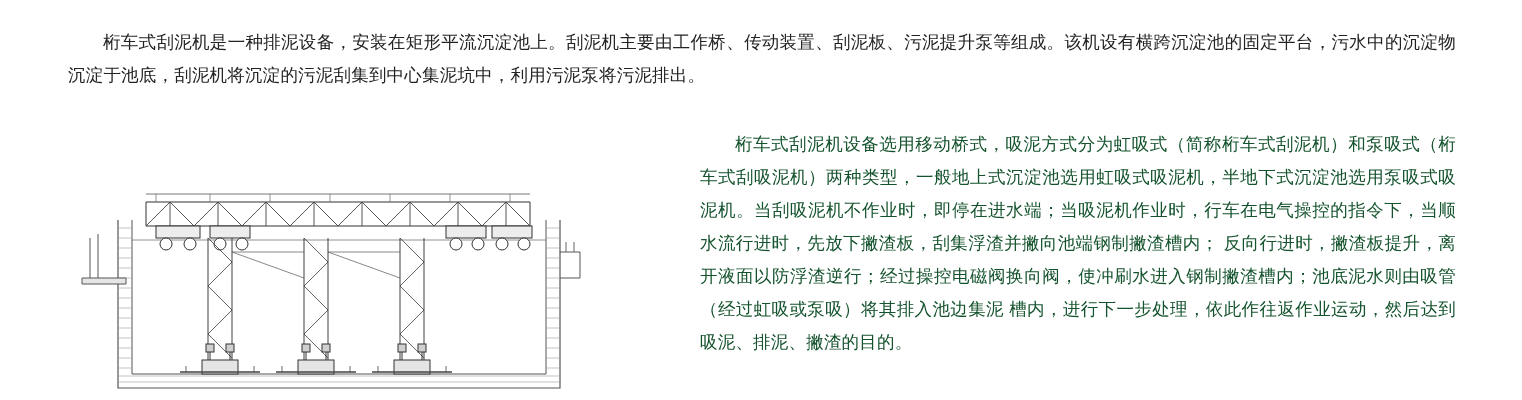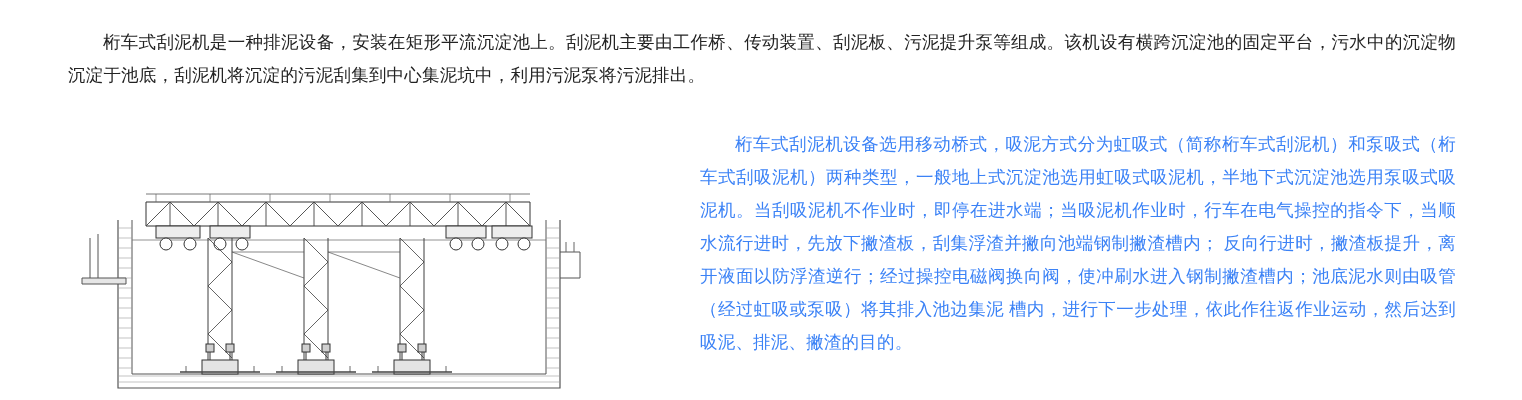--- a/index.html
+++ b/index.html
@@ -12,21 +12,20 @@
     background: #ffffff;
     font-family: "Liberation Sans", sans-serif;
     color: #222222;
     overflow: hidden;
   }
   .page {
     position: relative;
     width: 1522px;
     height: 400px;
     box-sizing: border-box;
-    font-family: Liberation Serif, serif;
   }
   .intro {
     position: absolute;
     left: 68px;
     top: 8px;
     width: 1388px;
     font-size: 17.5px;
     line-height: 33px;
     text-align: justify;
     text-indent: 2em;
@@ -52,21 +51,21 @@
   }
   .body-text {
     position: absolute;
     left: 700px;
     top: 14px;
     width: 756px;
     font-size: 17.5px;
     line-height: 33px;
     text-align: justify;
     text-indent: 2em;
-    color: #3b82f6;
+    color: #14532d;
     letter-spacing: 0.2px;
   }
 </style>
 </head>
 <body>
 
 <div class="page">
 
   <p class="intro">桁车式刮泥机是一种排泥设备，安装在矩形平流沉淀池上。刮泥机主要由工作桥、传动装置、刮泥板、污泥提升泵等组成。该机设有横跨沉淀池的固定平台，污水中的沉淀物沉淀于池底，刮泥机将沉淀的污泥刮集到中心集泥坑中，利用污泥泵将污泥排出。</p>
 

